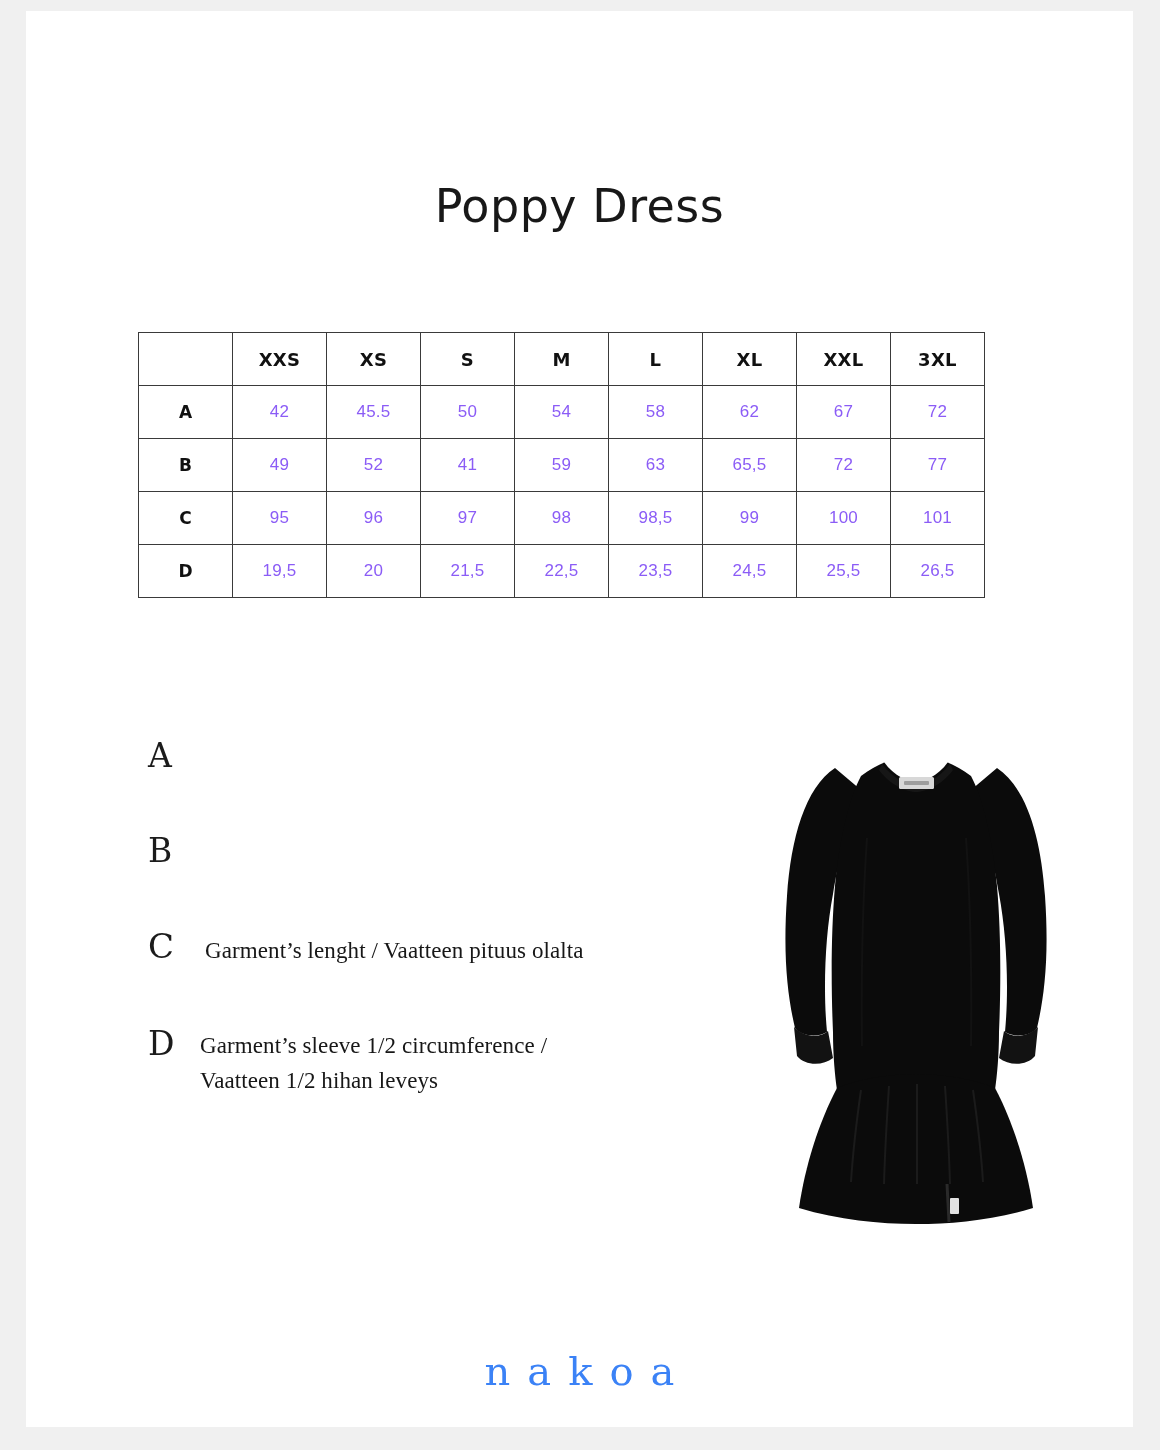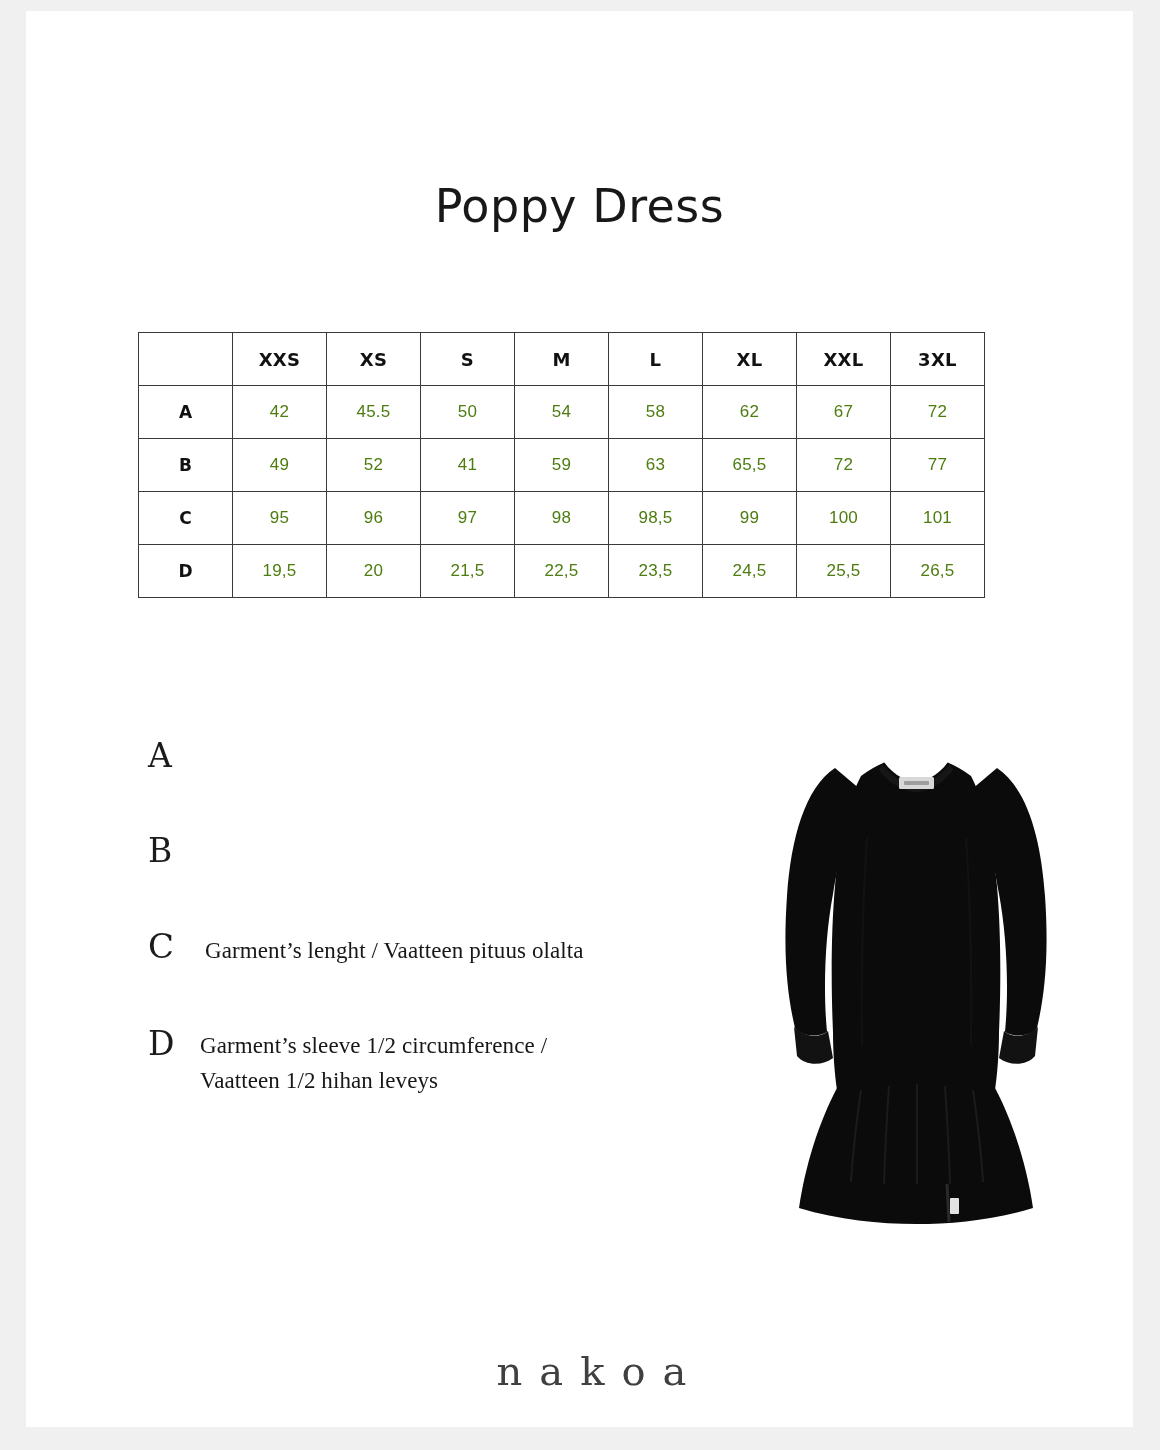--- a/index.html
+++ b/index.html
@@ -65,21 +65,21 @@
   #size-table td.row-label {
     font-family: "DejaVu Sans", sans-serif;
     font-size: 17px;
     font-weight: 700;
     color: #111111;
   }
   #size-table td.val {
     font-family: "Liberation Sans", sans-serif;
     font-size: 17px;
     font-weight: 400;
-    color: #4d7c0f;
+    color: #8b5cf6;
     letter-spacing: 0.2px;
   }
 
   
   #legend {
     position: absolute;
     left: 112px;
     top: 726px;
     width: 560px;
   }
@@ -119,28 +119,28 @@
     left: 735px;
     top: 735px;
     width: 310px;
     height: 480px;
   }
   #dress-figure svg { display: block; width: 310px; height: 480px; }
 
   
   #brand {
     position: absolute;
-    left: 12px;
+    left: 0;
     top: 1337px;
     width: 1107px;
     text-align: center;
     font-family: "DejaVu Serif", serif;
     font-size: 40px;
     font-weight: 400;
-    color: #404040;
+    color: #3b82f6;
     letter-spacing: 17px;
     text-indent: 17px;
   }
 </style>
 </head>
 <body>
 
 <div id="page">
 
   <div id="title">Poppy Dress</div>

